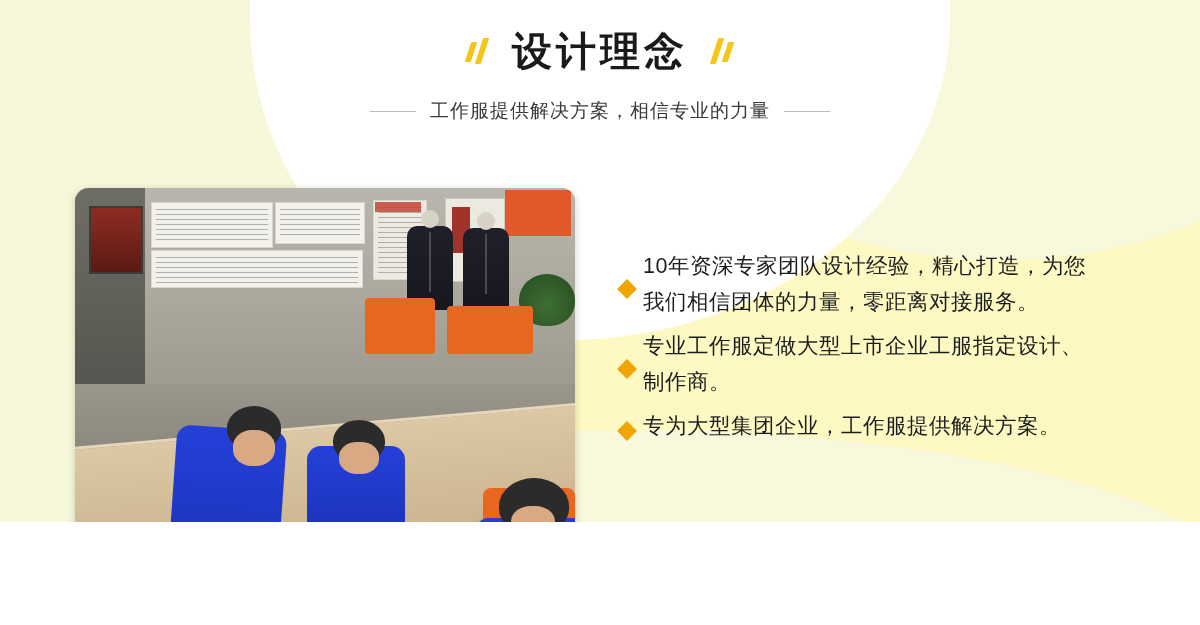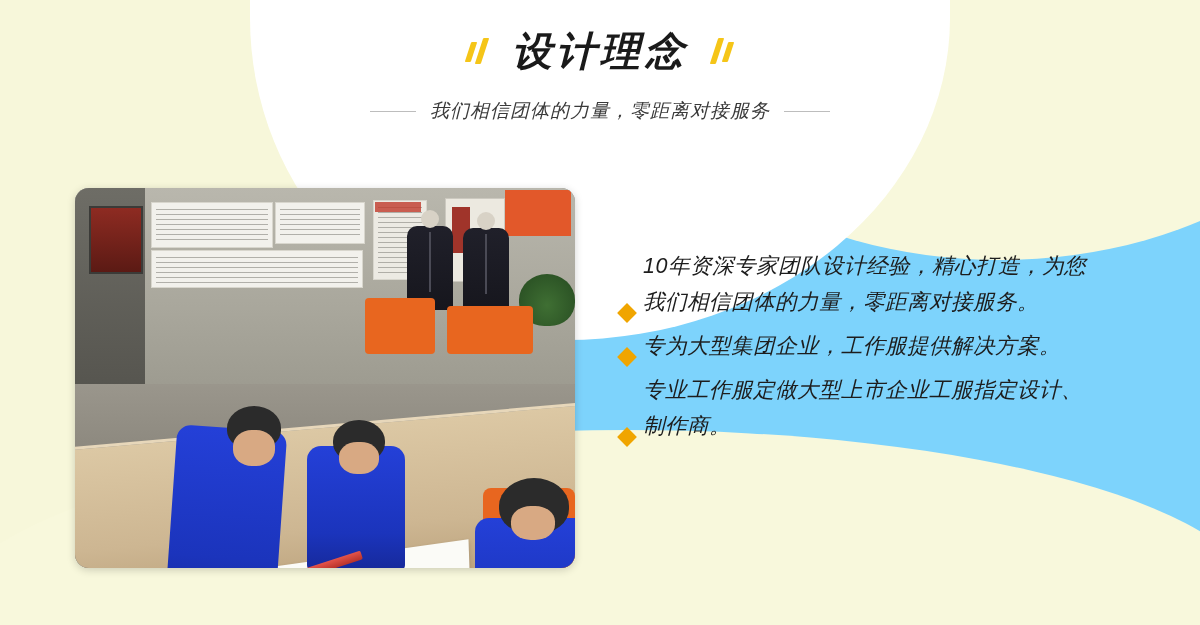--- a/index.html
+++ b/index.html
@@ -9,24 +9,23 @@
   body {
     width: 1200px;
     height: 625px;
     overflow: hidden;
     font-family: "Liberation Sans", sans-serif;
     background: #ffffff;
   }
   .page {
     position: relative;
     width: 1200px;
-    height: 625px;
-    background: #7dd3fc;
+    height: 522px;
+    background: #fef9c3;
     overflow: hidden;
-    font-style: italic;
   }
   
   .bg-yellow-left {
     position: absolute;
     left: -140px;
     top: -60px;
     width: 560px;
     height: 800px;
     background: #f7f7da;
     border-radius: 50% 45% 48% 52% / 50% 50% 50% 50%;
@@ -305,21 +304,21 @@
   
   .features {
     position: absolute;
     left: 620px;
     top: 248px;
     width: 540px;
     z-index: 6;
   }
   .feature {
     display: flex;
-    align-items: flex-end;
+    align-items: center;
     margin-bottom: 8px;
   }
   .diamond {
     flex: 0 0 auto;
     width: 14px;
     height: 14px;
     background: #f0a500;
     transform: rotate(45deg);
     margin-top: 10px;
     margin-right: 9px;
@@ -350,21 +349,21 @@
           <i></i>
         </span>
       <span class="title-text">设计理念</span>
       <span class="slash-mark slash-right">
           <i></i>
           <i></i>
         </span>
     </div>
     <div class="subtitle-row">
       <span class="sub-dash"></span>
-      <span class="subtitle-text">我们相信团体的力量，零距离对接服务</span>
+      <span class="subtitle-text">工作服提供解决方案，相信专业的力量</span>
       <span class="sub-dash"></span>
     </div>
   </div>
 
   <div class="photo-frame">
     <div class="photo-inner">
       <div class="wall"></div>
       <div class="wall-left-dark"></div>
       <div class="frame-photo"></div>
       <div class="poster poster1">
@@ -417,26 +416,26 @@
       <span class="diamond"></span>
       <span class="feature-text">
         <span>10年资深专家团队设计经验，精心打造，为您</span><br>
         <span>我们相信团体的力量，零距离对接服务。</span>
       </span>
     </div>
 
     <div class="feature">
       <span class="diamond"></span>
       <span class="feature-text">
-        <span>专为大型集团企业，工作服提供解决方案。</span>
+        <span>专业工作服定做大型上市企业工服指定设计、</span><br>
+        <span>制作商。</span>
       </span>
     </div>
 
     <div class="feature">
       <span class="diamond"></span>
       <span class="feature-text">
-        <span>专业工作服定做大型上市企业工服指定设计、</span><br>
-        <span>制作商。</span>
+        <span>专为大型集团企业，工作服提供解决方案。</span>
       </span>
     </div>
 
   </div>
 </div>
 
 </body></html>

